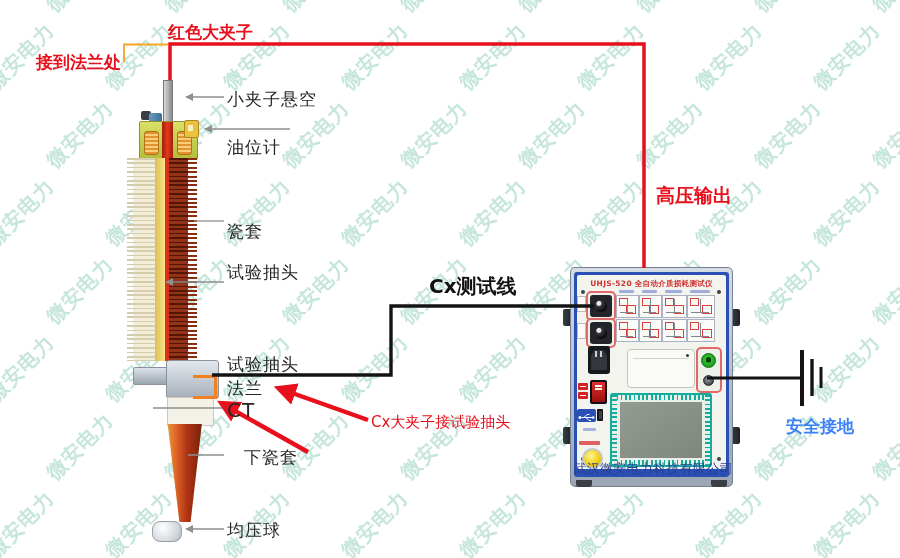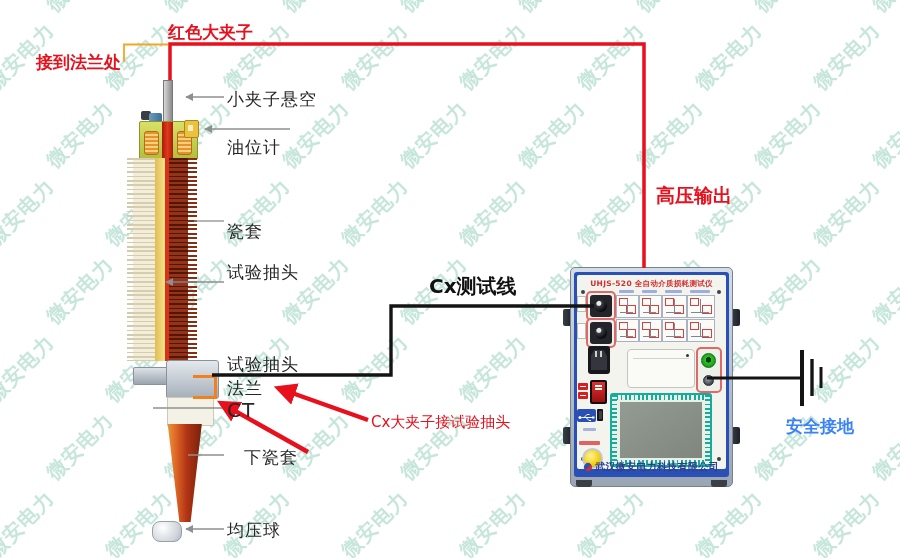--- a/index.html
+++ b/index.html
@@ -102,21 +102,21 @@
   .ybtn{position:absolute;left:12px;top:181px;width:17px;height:17px;border-radius:50%;
       background:radial-gradient(circle at 40% 35%,#fdf3a0,#f5d012 55%,#c8a400);border:2px solid #c2c9d2;}
   .screen{position:absolute;left:40px;top:126px;width:98px;height:70px;border:2px solid #15ac9e;border-radius:3px;background:#e9f0e8;}
   .combT{position:absolute;left:0;right:0;top:0;height:5px;background:repeating-linear-gradient(90deg,#15ac9e 0 1.8px,#e9f0e8 1.8px 4.3px);}
   .combB{position:absolute;left:0;right:0;bottom:0;height:5px;background:repeating-linear-gradient(90deg,#15ac9e 0 1.8px,#e9f0e8 1.8px 4.3px);}
   .combL{position:absolute;left:0;top:0;bottom:0;width:5px;background:repeating-linear-gradient(180deg,#15ac9e 0 1.8px,#e9f0e8 1.8px 4.3px);}
   .combR{position:absolute;right:0;top:0;bottom:0;width:5px;background:repeating-linear-gradient(180deg,#15ac9e 0 1.8px,#e9f0e8 1.8px 4.3px);}
   .lcd{position:absolute;left:8px;top:7px;right:8px;bottom:7px;background:linear-gradient(145deg,#939b92,#7e867d);}
   .company{position:absolute;left:0;top:193px;width:163px;display:flex;justify-content:center;align-items:center;gap:3px;}
   .logo{width:8px;height:8px;border-radius:50%;background:conic-gradient(#d03030 0 180deg,#2b50b5 180deg 360deg);transform:rotate(45deg);}
-  .companytxt{font-size:10px;color:#2a3f8f;font-weight:bold;white-space:nowrap;letter-spacing:.3px;}
+  .companytxt{font-size:13px;color:#2a3f8f;font-weight:normal;white-space:nowrap;letter-spacing:.3px;}
   .clip{position:absolute;width:9px;height:17px;background:linear-gradient(90deg,#3a3f47,#1d2026);border-radius:2px;}
   .foot{position:absolute;width:16px;height:7px;background:#3a3f46;border-radius:0 0 3px 3px;}
 </style>
 </head>
 <body>
 
 <div id="canvas">
 
   <div id="wmlayer">
       <span class="wm" style="left: -80px; top: -35px;">微安电力</span>

